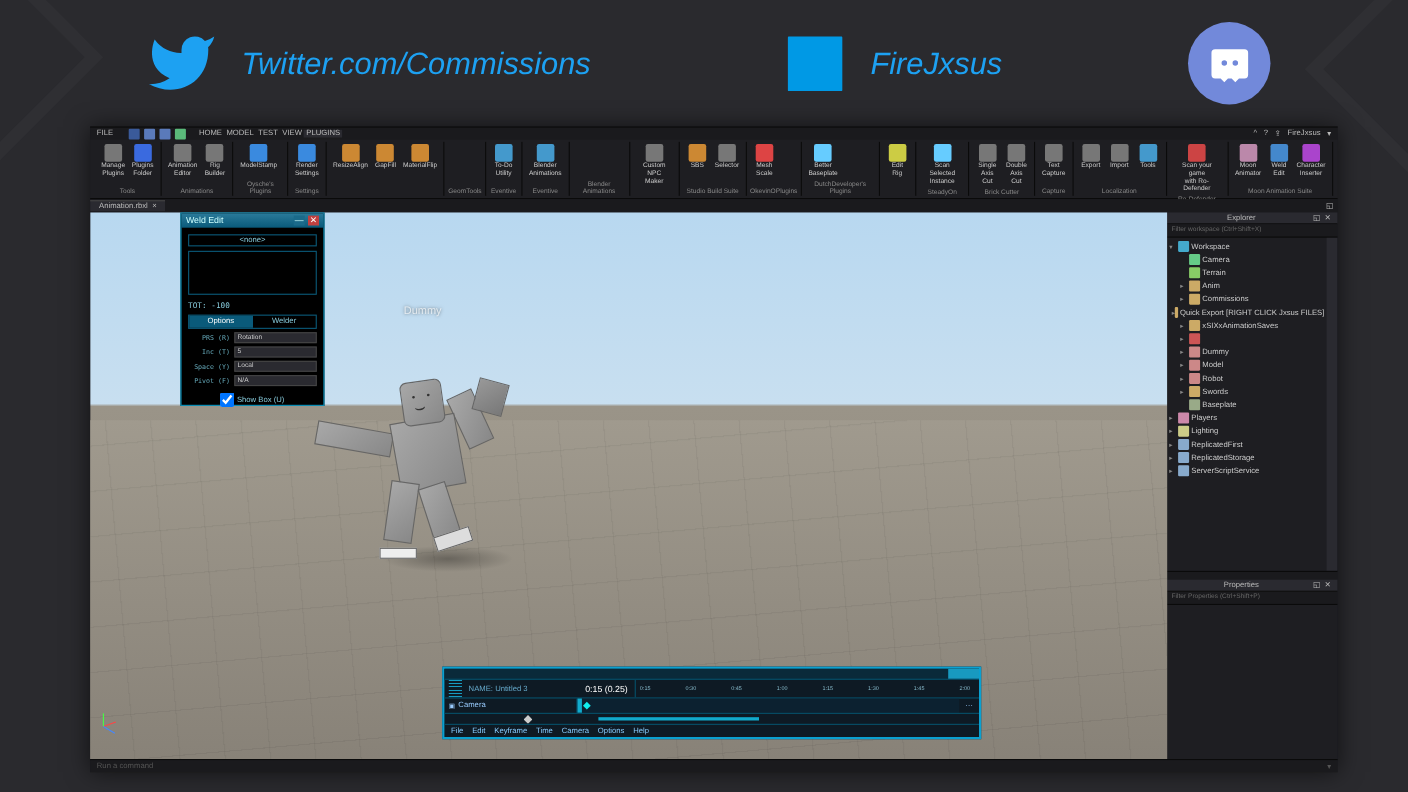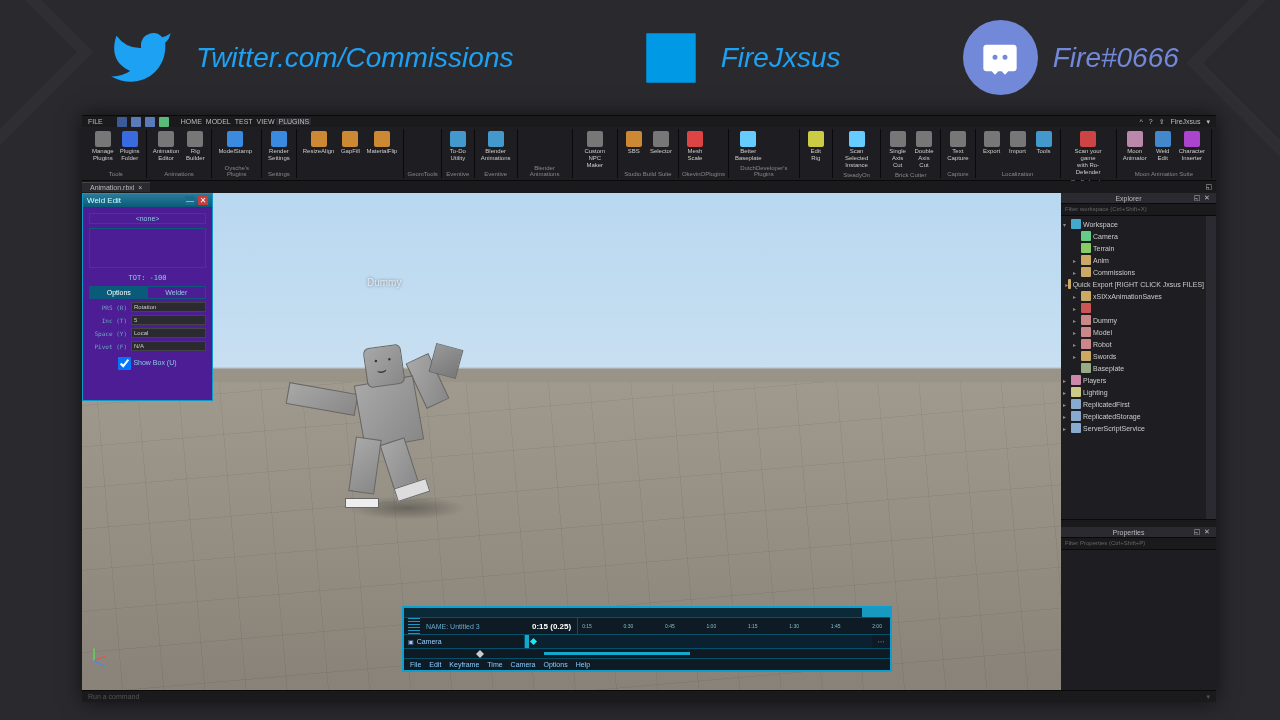--- a/index.html
+++ b/index.html
@@ -36,28 +36,28 @@
 .ribbon-group-label { font-size: 6px; color: #888; text-align: center; padding: 1px 0; }
 
 
 .doctab-bar { height: 12px; background: #1a1a1d; display: flex; align-items: center; font-size: 7px; color: #bbb; }
 .doctab { background: #2a2a30; padding: 1px 8px; border-top: 1px solid #444; display: flex; align-items: center; gap: 4px; }
 .doctab .x { font-size: 7px; cursor: pointer; }
 .doctab-bar .spacer { flex: 1; }
 .doctab-bar .winbtn { padding: 0 4px; }
 
 
-.weld-panel { width: 131px; background: #4c1d95; border: 1px solid #0a9ac5; font-size: 7px; color: #8cd; position: relative; height: 208px; align-self: flex-start; }
+.weld-panel { width: 131px; background: #000000; border: 1px solid #0a9ac5; font-size: 7px; color: #8cd; margin-left: 82px; position: relative; height: 176px; align-self: flex-start; }
 .weld-title { background: linear-gradient(180deg, #2a7a9a, #0a5a7a); color: #cff; padding: 2px 4px; display: flex; justify-content: space-between; font-size: 8px; }
 .weld-title .controls { display: flex; gap: 3px; }
 .weld-title .wbtn { width: 10px; text-align: center; background: #1a6a8a; cursor: pointer; }
 .weld-title .wbtn.close { background: #c04040; color: white; }
 .weld-body { padding: 6px; }
 .weld-none { text-align: center; border: 1px solid #0a5a7a; padding: 1px; margin-bottom: 4px; }
-.weld-tot { text-align: center; padding: 2px 0 4px; font-family: monospace; }
+.weld-tot { text-align: left; padding: 2px 0 4px; font-family: monospace; }
 .weld-tabs { display: flex; border: 1px solid #0a5a7a; }
 .weld-tab { flex: 1; text-align: center; padding: 2px; cursor: pointer; }
 .weld-tab.active { background: #0a5a7a; color: #fff; }
 .weld-row { display: flex; align-items: center; margin: 3px 0; }
 .weld-row .lbl { width: 42px; text-align: right; padding-right: 4px; color: #6ab; font-family: monospace; font-size: 6px; }
 .weld-row .val { flex: 1; background: #2a2a30; border: 1px solid #444; padding: 1px 2px; color: #ccc; font-size: 6px; }
 .weld-check { text-align: center; margin-top: 6px; }
 .weld-check input { vertical-align: middle; }
 .grid-floor { position: absolute; top: 38%; left: 0; right: 0; bottom: 0; background: repeating-linear-gradient(85deg, transparent, transparent 40px, rgba(0,0,0,0.05) 40px, rgba(0,0,0,0.05) 41px), repeating-linear-gradient(-5deg, transparent, transparent 40px, rgba(0,0,0,0.05) 40px, rgba(0,0,0,0.05) 41px), linear-gradient(180deg, #a09a8e, #888278); }
 .dummy-name { position: absolute; top: 84px; left: 285px; color: rgba(255,255,255,0.7); font-size: 10px; text-shadow: 0 0 3px rgba(0,0,0,0.5); }
@@ -79,21 +79,21 @@
 .axis-gizmo .ax { position: absolute; width: 12px; height: 1px; left: 4px; top: 14px; transform-origin: left; }
 .ax.r { background: #f44; transform: rotate(-20deg); } .ax.g { background: #4f4; transform: rotate(-90deg); } .ax.b { background: #48f; transform: rotate(30deg); }
 
 
 .anim-panel { position: absolute; bottom: 18px; left: 320px; width: 490px; background: #0e1a24; border: 2px solid #0aa0d0; font-size: 7px; color: #9cf; }
 .anim-top { height: 10px; background: #0a2a3a; border-bottom: 1px solid #06506a; display: flex; }
 .anim-top .accent { width: 28px; background: #189ac0; margin-left: auto; }
 .anim-head { display: flex; align-items: center; height: 16px; padding: 0 4px; gap: 6px; }
 .anim-head .handle { width: 12px; background: repeating-linear-gradient(0deg,#189ac0,#189ac0 1px,transparent 1px,transparent 3px); height: 100%; }
 .anim-head .name { flex: 0 0 100px; color: #6ac; }
-.anim-head .time { color: #fff; font-weight: bold; font-size: 8px; }
+.anim-head .time { color: #fff; font-weight: normal; font-size: 8px; }
 .anim-ruler { flex: 1; display: flex; justify-content: space-between; padding: 0 4px; font-size: 5px; color: #8bc; border-left: 1px solid #06506a; height: 100%; align-items: center; }
 .anim-track-row { display: flex; height: 14px; border-top: 1px solid #06506a; }
 .anim-track-label { width: 120px; padding: 2px 4px; display: flex; gap: 3px; align-items: center; }
 .anim-track-label .exp { font-size: 6px; }
 .anim-track { flex: 1; position: relative; background: rgba(10,40,60,0.5); border-left: 1px solid #06506a; }
 .playhead { position: absolute; left: 0; top: 0; width: 4px; height: 100%; background: #1ac; }
 .key-dot { position: absolute; top: 4px; width: 5px; height: 5px; background: #1ee; transform: rotate(45deg); }
 .anim-slider-row { height: 10px; border-top: 1px solid #06506a; position: relative; }
 .anim-slider-row .bar { position: absolute; left: 140px; right: 200px; top: 3px; height: 3px; background: #1ac; }
 .anim-slider-row .thumb { position: absolute; left: 72px; top: 1px; width: 8px; height: 8px; background: #ccc; clip-path: polygon(50% 0,100% 50%,50% 100%,0 50%); }
@@ -135,21 +135,20 @@
   <div class="social-item">
     <div class="studio-icon"></div>
     <span class="social-text">FireJxsus</span>
   </div>
   <div class="social-item">
     <div class="discord-icon">
       <svg width="40" height="40" viewBox="0 0 24 24" fill="white">
           <path d="M20 4H4a2 2 0 00-2 2v12a2 2 0 002 2h3l2 2 2-2h2l2 2 2-2h3a2 2 0 002-2V6a2 2 0 00-2-2zM9 13a1.5 1.5 0 110-3 1.5 1.5 0 010 3zm6 0a1.5 1.5 0 110-3 1.5 1.5 0 010 3z"></path>
         </svg>
     </div>
-    <span class="social-text discord">Fire#0666</span>
   </div>
 </div>
 
 <div class="app-frame">
 
   <div class="menubar">
     <span class="file-item">FILE</span>
     <span class="qat">
       <span class="qat-icon"></span>
       <span class="qat-icon" style="background:#5a7aba"></span>

